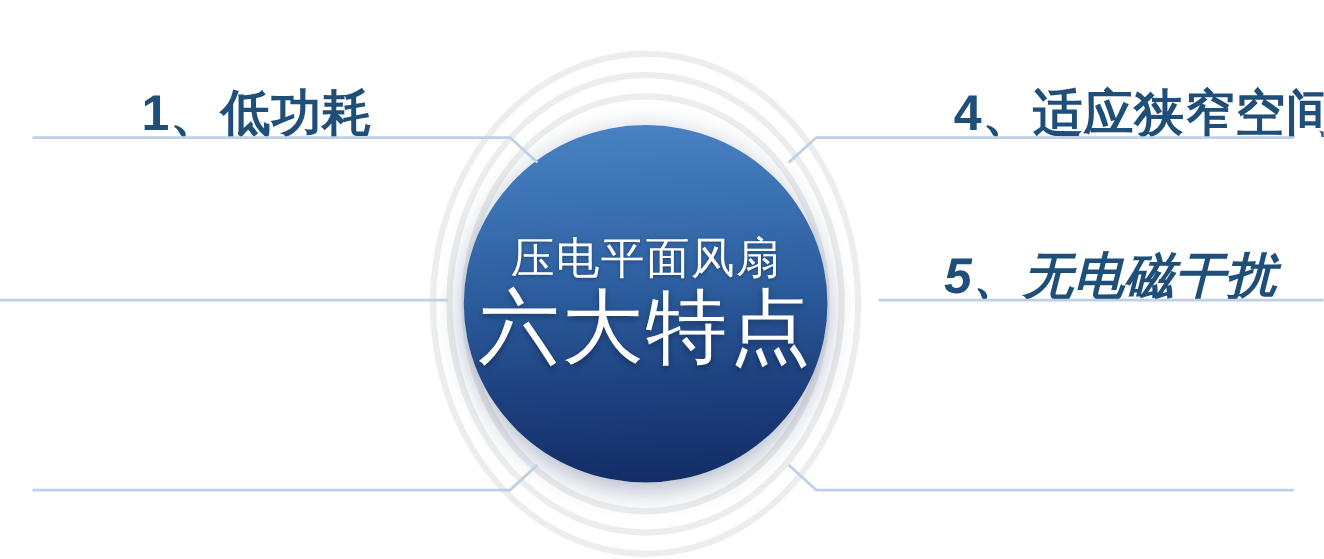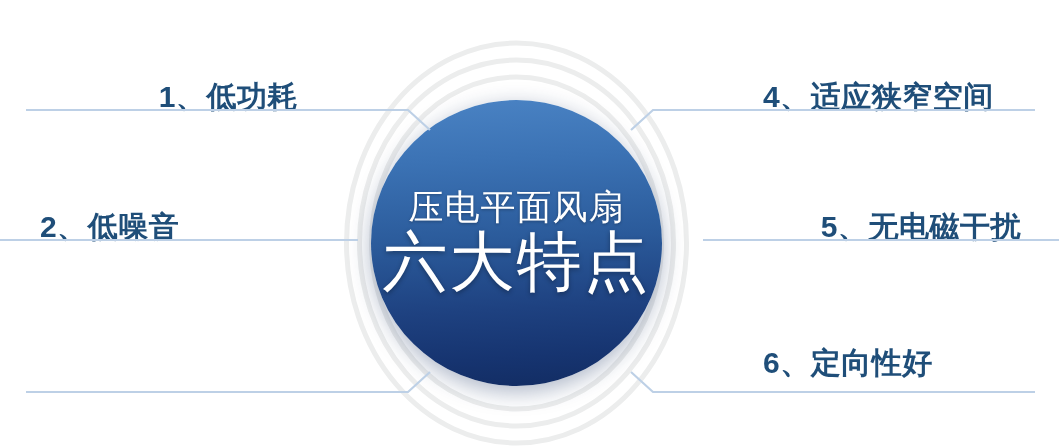--- a/index.html
+++ b/index.html
@@ -68,30 +68,30 @@
   
   .feature {
     position: absolute;
     width: 430px;
     height: 86px;
   }
   .feature-label {
     position: absolute;
     bottom: 14px;
     color: #1f4e79;
-    font-size: 30px;
+    font-size: 40px;
     font-weight: bold;
     letter-spacing: 0.5px;
     white-space: nowrap;
   }
   .feature.left  .feature-label { right: 150px; }
   .feature.right .feature-label { left: 150px; }
 
   .feature.left.row-mid  .feature-label { right: auto; left: 40px; }
-  .feature.right.row-mid .feature-label { left: auto; right: 40px; }
+  .feature.right.row-mid .feature-label { left: auto; right: 40px; font-style: italic; }
 
   .connector {
     position: absolute;
     left: 0;
     bottom: 0;
     width: 430px;
     height: 30px;
     overflow: visible;
   }
 
@@ -120,21 +120,20 @@
   </div>
 
   <div class="feature left row-top f1">
     <div class="feature-label">1、低功耗</div>
     <svg class="connector" viewBox="0 0 430 30" width="430" height="30" aria-hidden="true">
       <path d="M 8 8 L 390 8 L 412 28" fill="none" stroke="#bdd0e6" stroke-width="2.2"></path>
     </svg>
   </div>
 
   <div class="feature left row-mid f2">
-    <div class="feature-label">2、低噪音</div>
     <svg class="connector" viewBox="0 0 430 30" width="430" height="30" aria-hidden="true">
       <path d="M 0 8 L 358 8" fill="none" stroke="#bdd0e6" stroke-width="2.2"></path>
     </svg>
   </div>
 
   <div class="feature left row-bottom f3">
     <svg class="connector" viewBox="0 0 430 30" width="430" height="30" aria-hidden="true">
       <path d="M 8 24 L 390 24 L 412 4" fill="none" stroke="#bdd0e6" stroke-width="2.2"></path>
     </svg>
   </div>
@@ -147,19 +146,18 @@
   </div>
 
   <div class="feature right row-mid f5">
     <div class="feature-label">5、无电磁干扰</div>
     <svg class="connector" viewBox="0 0 430 30" width="430" height="30" aria-hidden="true">
       <path d="M 430 8 L 72 8" fill="none" stroke="#bdd0e6" stroke-width="2.2"></path>
     </svg>
   </div>
 
   <div class="feature right row-bottom f6">
-    <div class="feature-label">6、定向性好</div>
     <svg class="connector" viewBox="0 0 430 30" width="430" height="30" aria-hidden="true">
       <path d="M 422 24 L 40 24 L 18 4" fill="none" stroke="#bdd0e6" stroke-width="2.2"></path>
     </svg>
   </div>
 
 </div>
 
 </body></html>

